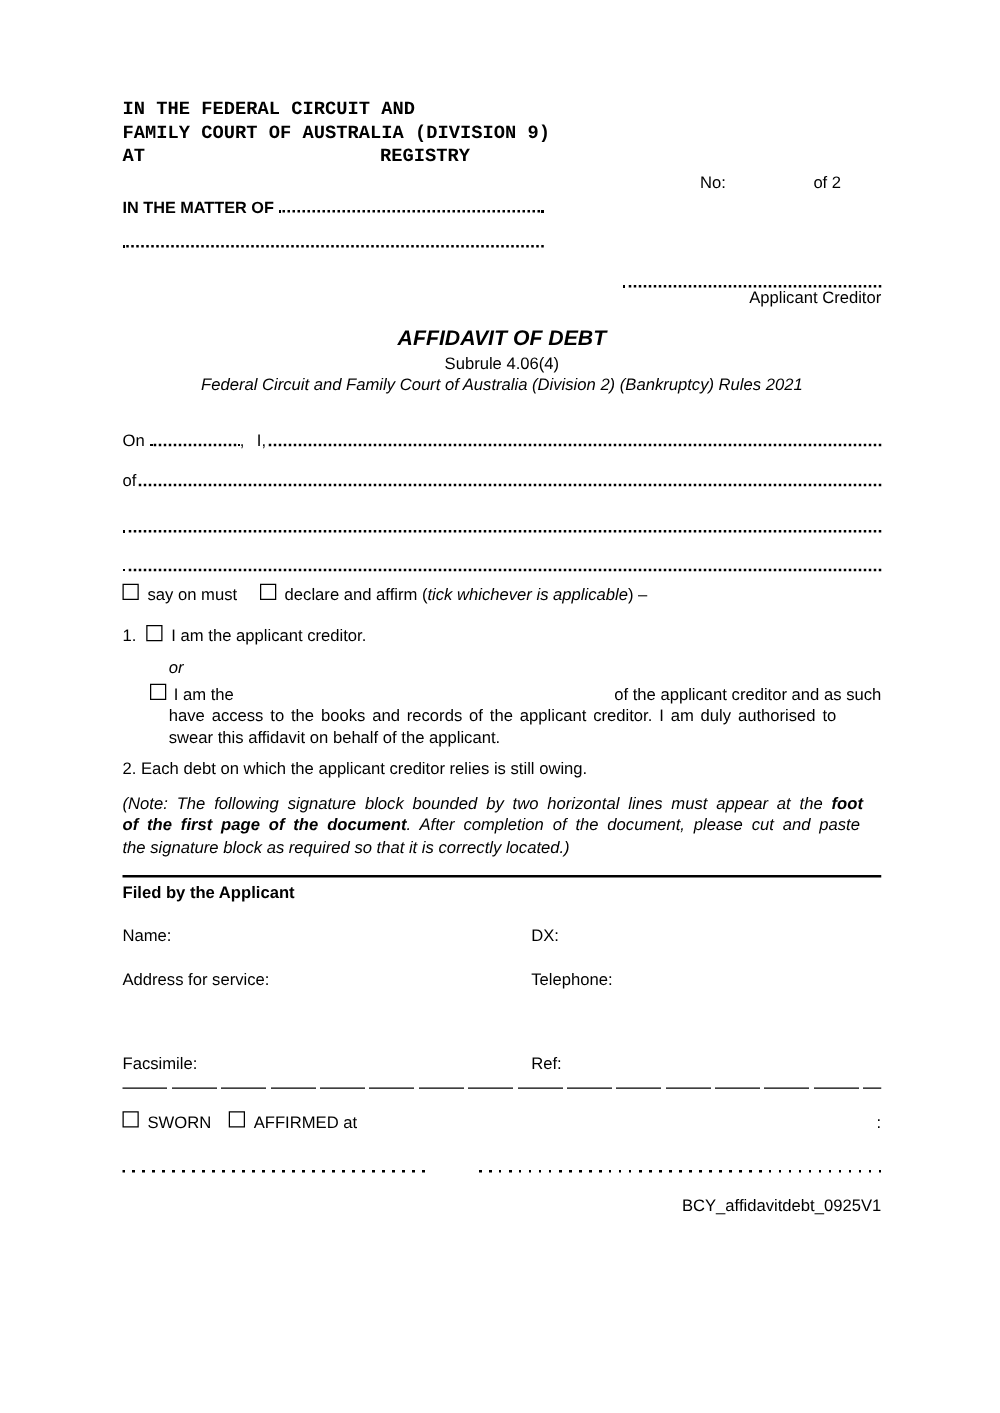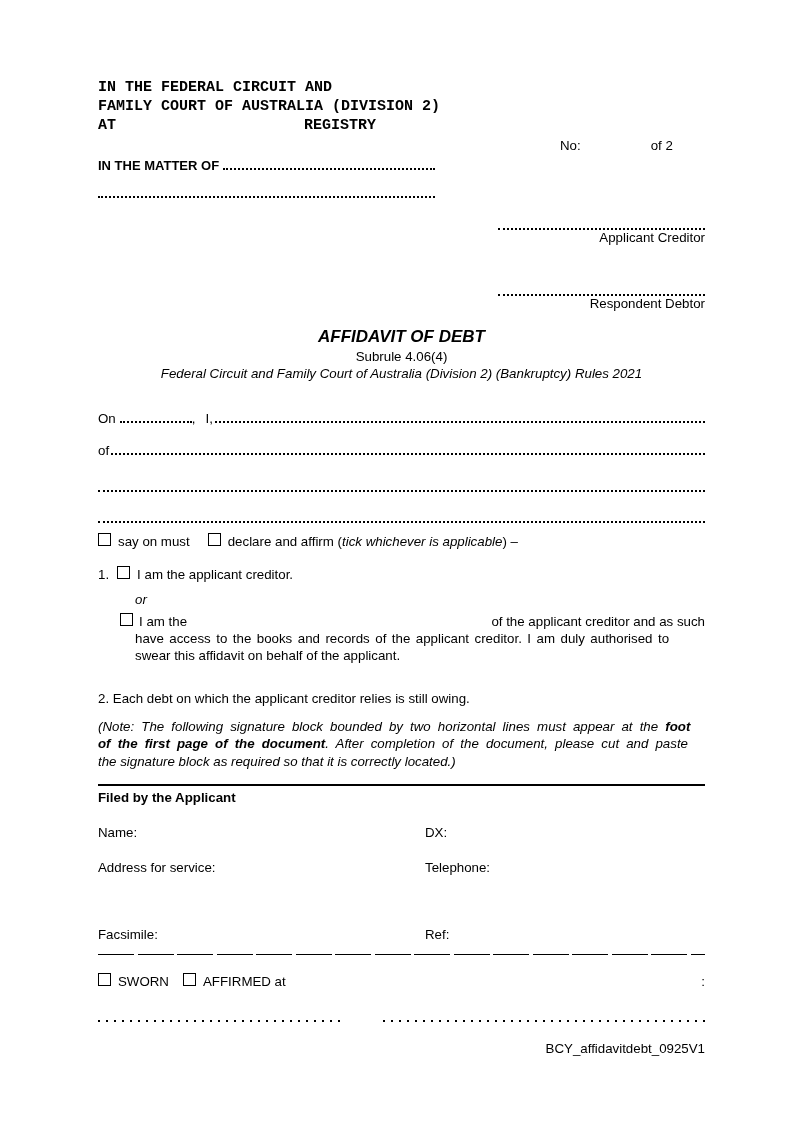--- a/index.html
+++ b/index.html
@@ -72,21 +72,21 @@
   .item-row { margin-top:16px; display:flex; align-items:baseline; }
   .num { margin-right:8px; }
   .or-row { margin-top:8px; padding-left:37px; }
 
   .opt2 { margin-top:5px; padding-left:37px; }
   .opt2-l1 { display:flex; align-items:baseline; }
   .opt2-l1 .cb { margin-left:-15px; margin-right:6px; }
   .flexgap { flex:1 1 auto; }
   .opt2-l2 { word-spacing:1.8px; }
 
-  .item2 { margin-top:26px; line-height:17.5px; }
+  .item2 { margin-top:8px; line-height:17.5px; }
 
   .note { margin-top:10px; font-style:italic; line-height:17.5px; }
   .note-l1, .note-l2 { word-spacing:3.4px; }
 
   
   .rule { margin-top:14px; height:2.2px; background:#000; }
   .filed-heading { margin-top:3px; font-weight:bold; }
   .frow { margin-top:18px; display:flex; align-items:baseline; }
   .fcol { flex:0 0 327px; }
   .frow-fax { margin-top:50px; }
@@ -115,21 +115,21 @@
 
   .footer { margin-top:18px; text-align:right; }
 </style>
 </head>
 <body>
 
 <div class="page">
 
   <div class="court">
     <div>IN THE FEDERAL CIRCUIT AND</div>
-    <div>FAMILY COURT OF AUSTRALIA (DIVISION 2)</div>
+    <div>FAMILY COURT OF AUSTRALIA (DIVISION 9)</div>
     <div class="at-row">
       <span>AT</span>
       <span class="at-gap"></span>
       <span>REGISTRY</span>
     </div>
   </div>
 
   <div class="no-row">
     <span>No:</span>
     <span class="no-gap"></span>
@@ -146,26 +146,20 @@
     </div>
   </div>
 
   <div class="party party-applicant">
     <div class="dotline-solo party-line">
       <span class="dots"></span>
     </div>
     <div class="party-label">Applicant Creditor</div>
   </div>
 
-  <div class="party party-respondent">
-    <div class="dotline-solo party-line">
-      <span class="dots"></span>
-    </div>
-    <div class="party-label">Respondent Debtor</div>
-  </div>
 
   <div class="titleblock">
     <div class="doc-title">AFFIDAVIT OF DEBT</div>
     <div>Subrule 4.06(4)</div>
     <div class="it">Federal Circuit and Family Court of Australia (Division 2) (Bankruptcy) Rules 2021</div>
   </div>
 
   <div class="dotflex on-row">
     <span>On</span>
     <span class="dots fixed dots-date"></span>

